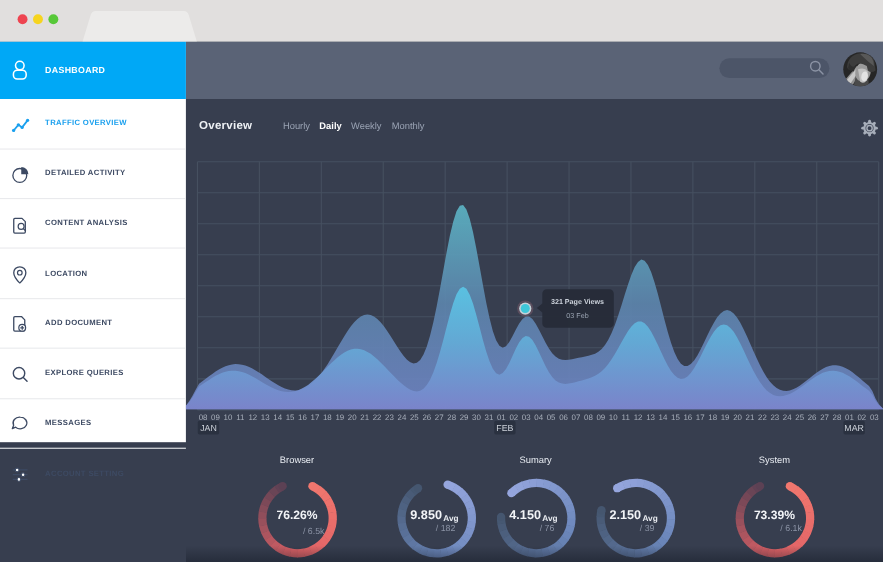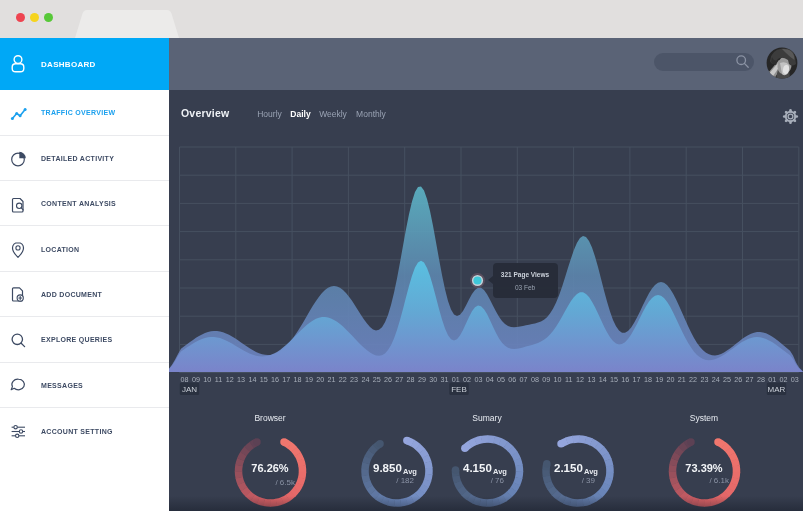--- a/index.html
+++ b/index.html
@@ -1,18 +1,18 @@
 <!DOCTYPE html>
 <html><head><meta charset="utf-8">
 <style>
 * { margin:0; padding:0; box-sizing:border-box; }
 html,body { width:803px; height:511px; overflow:hidden; font-family:"Liberation Sans", sans-serif; }
 .chrome { position:absolute; left:0; top:0; width:803px; height:38px; background:#e1dfde; }
 .dot { position:absolute; top:12.5px; width:9px; height:9px; border-radius:50%; }
-.sidebar { position:absolute; left:0; top:38px; width:169px; height:473px; background:#ffffff; }
+.sidebar { position:absolute; left:0; top:38px; width:169px; height:364px; background:#ffffff; }
 .dash { position:absolute; left:0; top:0; width:169px; height:52px; background:#00a8f6; }
 </style></head>
 <body>
 <div style="position:absolute;left:0;top:0;width:803px;height:511px;background:#373e4f;"></div>
 <div class="chrome">
   <div class="dot" style="left:15.5px;background:#ee4450;"></div>
   <div class="dot" style="left:29.5px;background:#f6d41e;"></div>
   <div class="dot" style="left:43.5px;background:#57c838;"></div>
   <svg width="110" height="28" viewBox="0 0 110 28" style="position:absolute;left:72px;top:10px;">
       <path d="M3,28 L10.5,3.5 Q11.5,0 15,0 L95,0 Q98.5,0 99.5,3.5 L107,28 Z" fill="#ecebea"></path>

